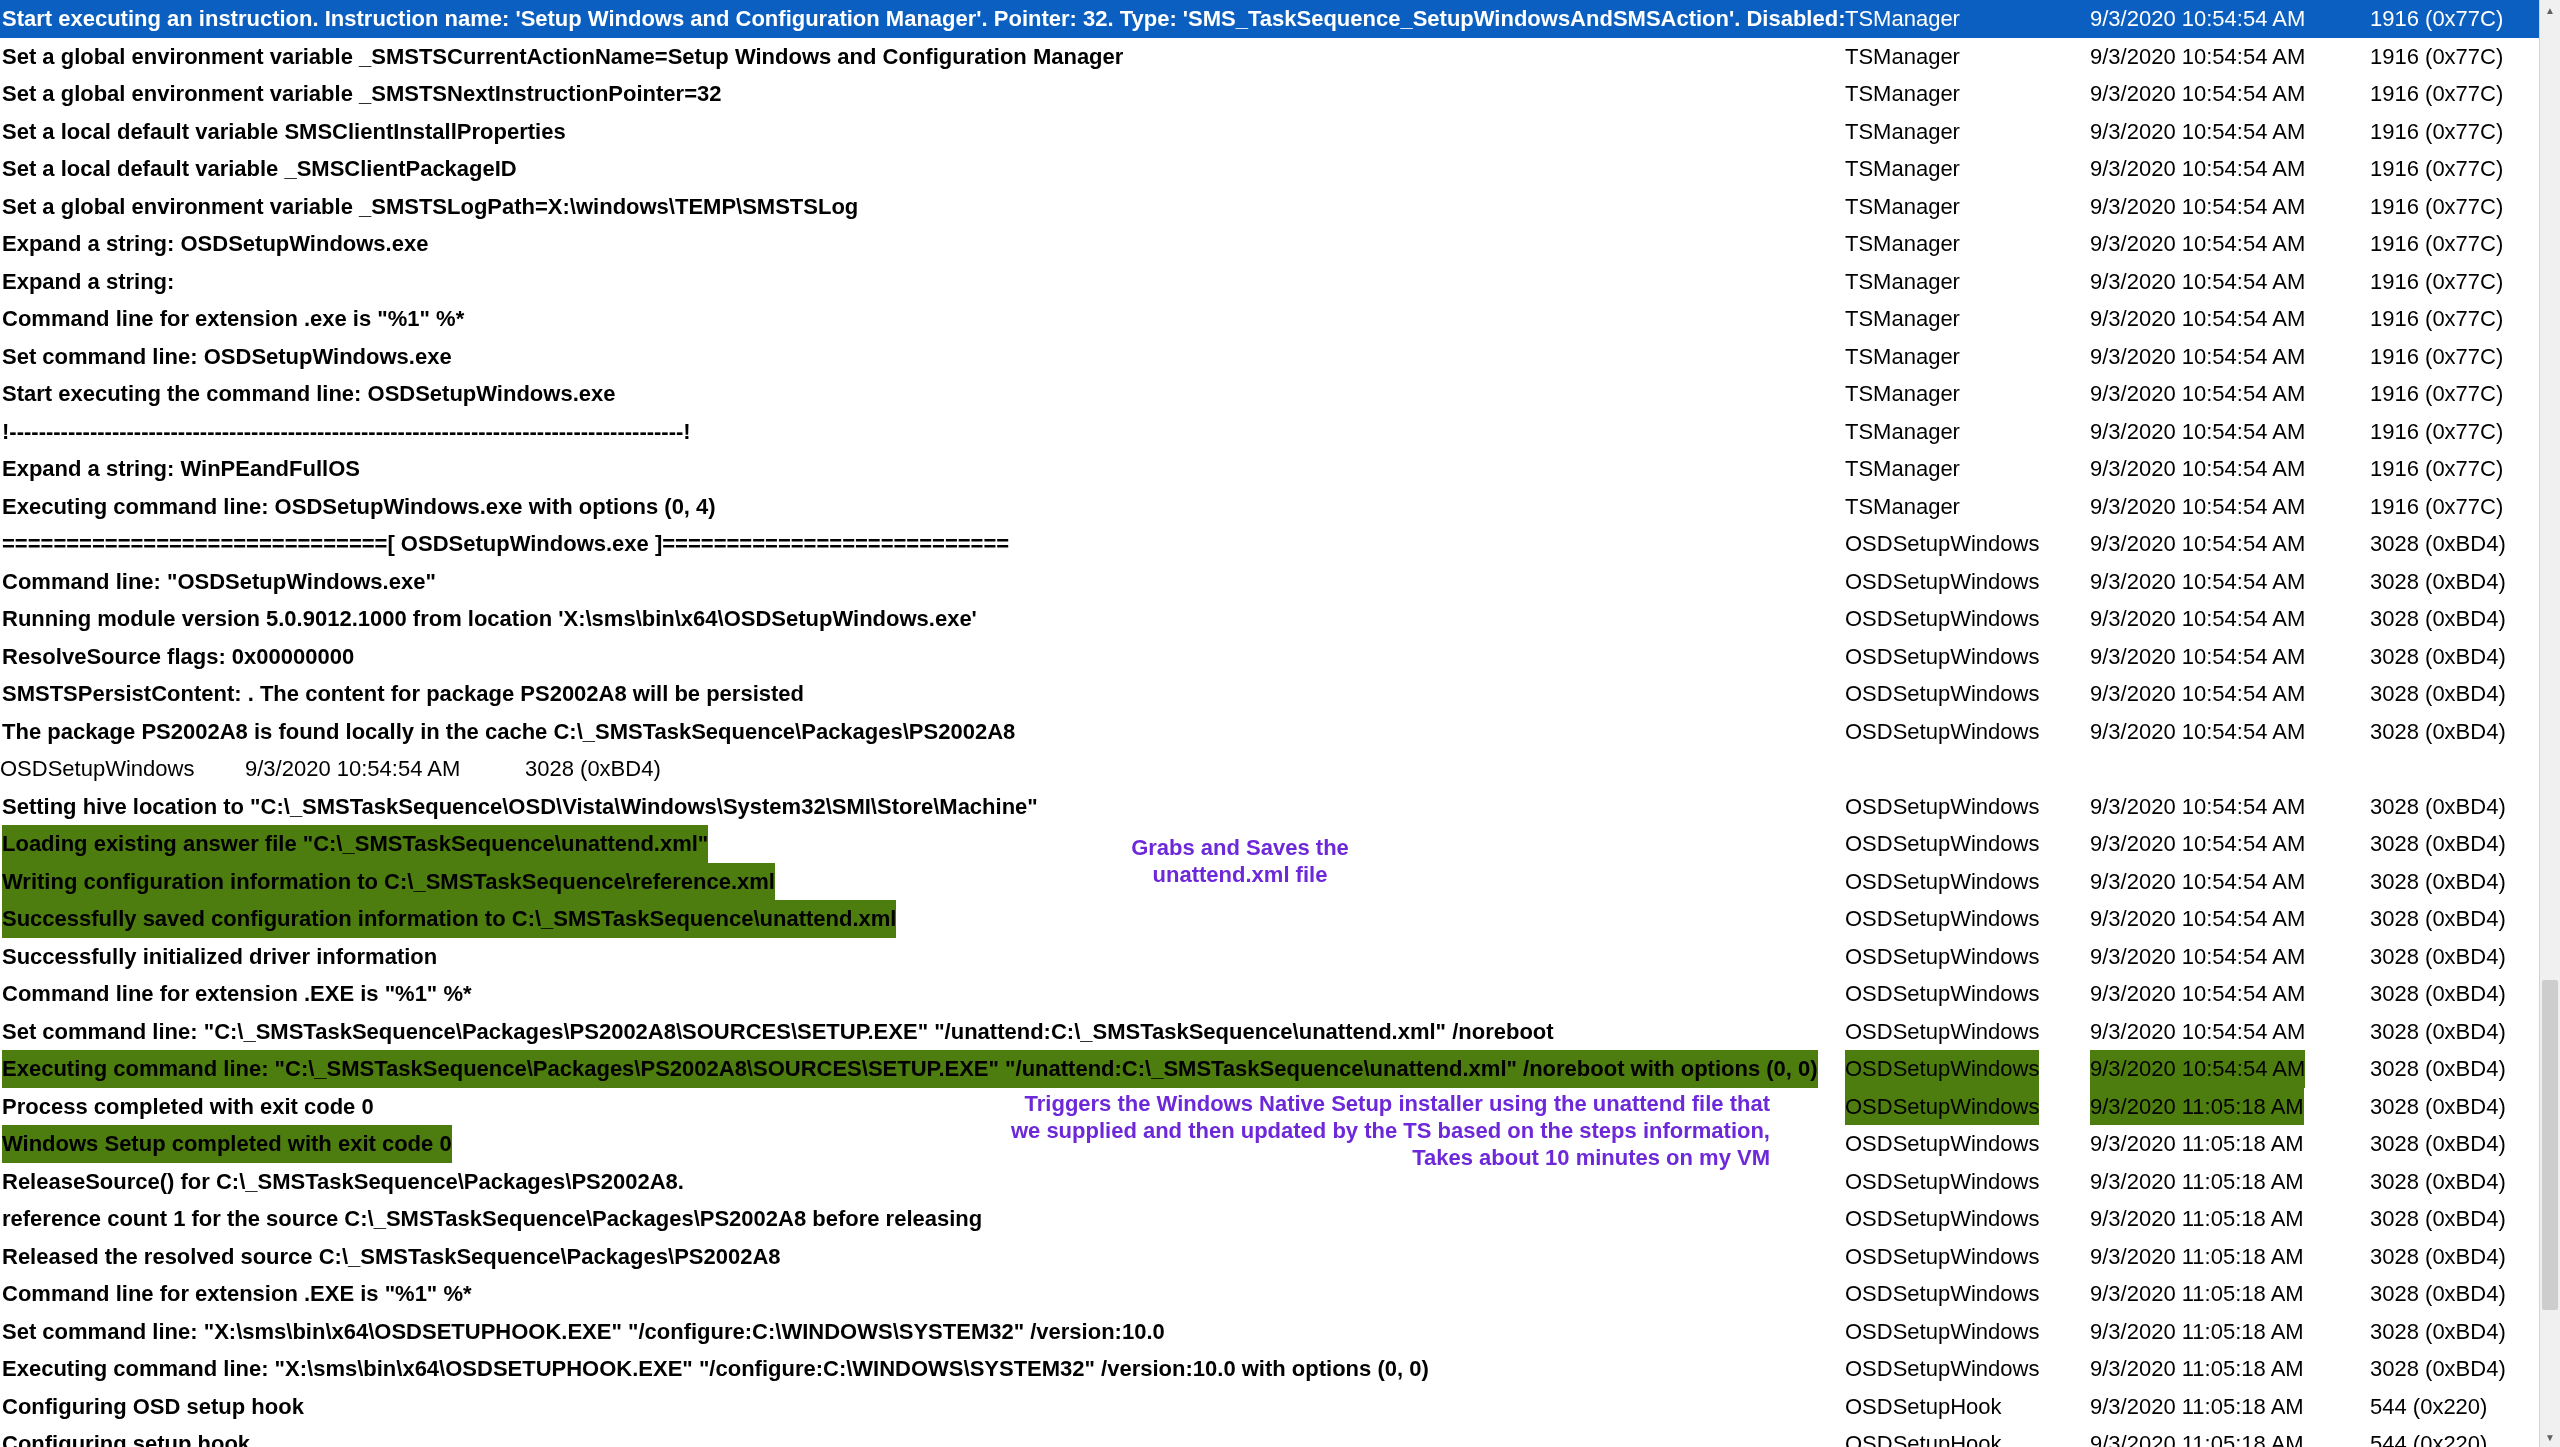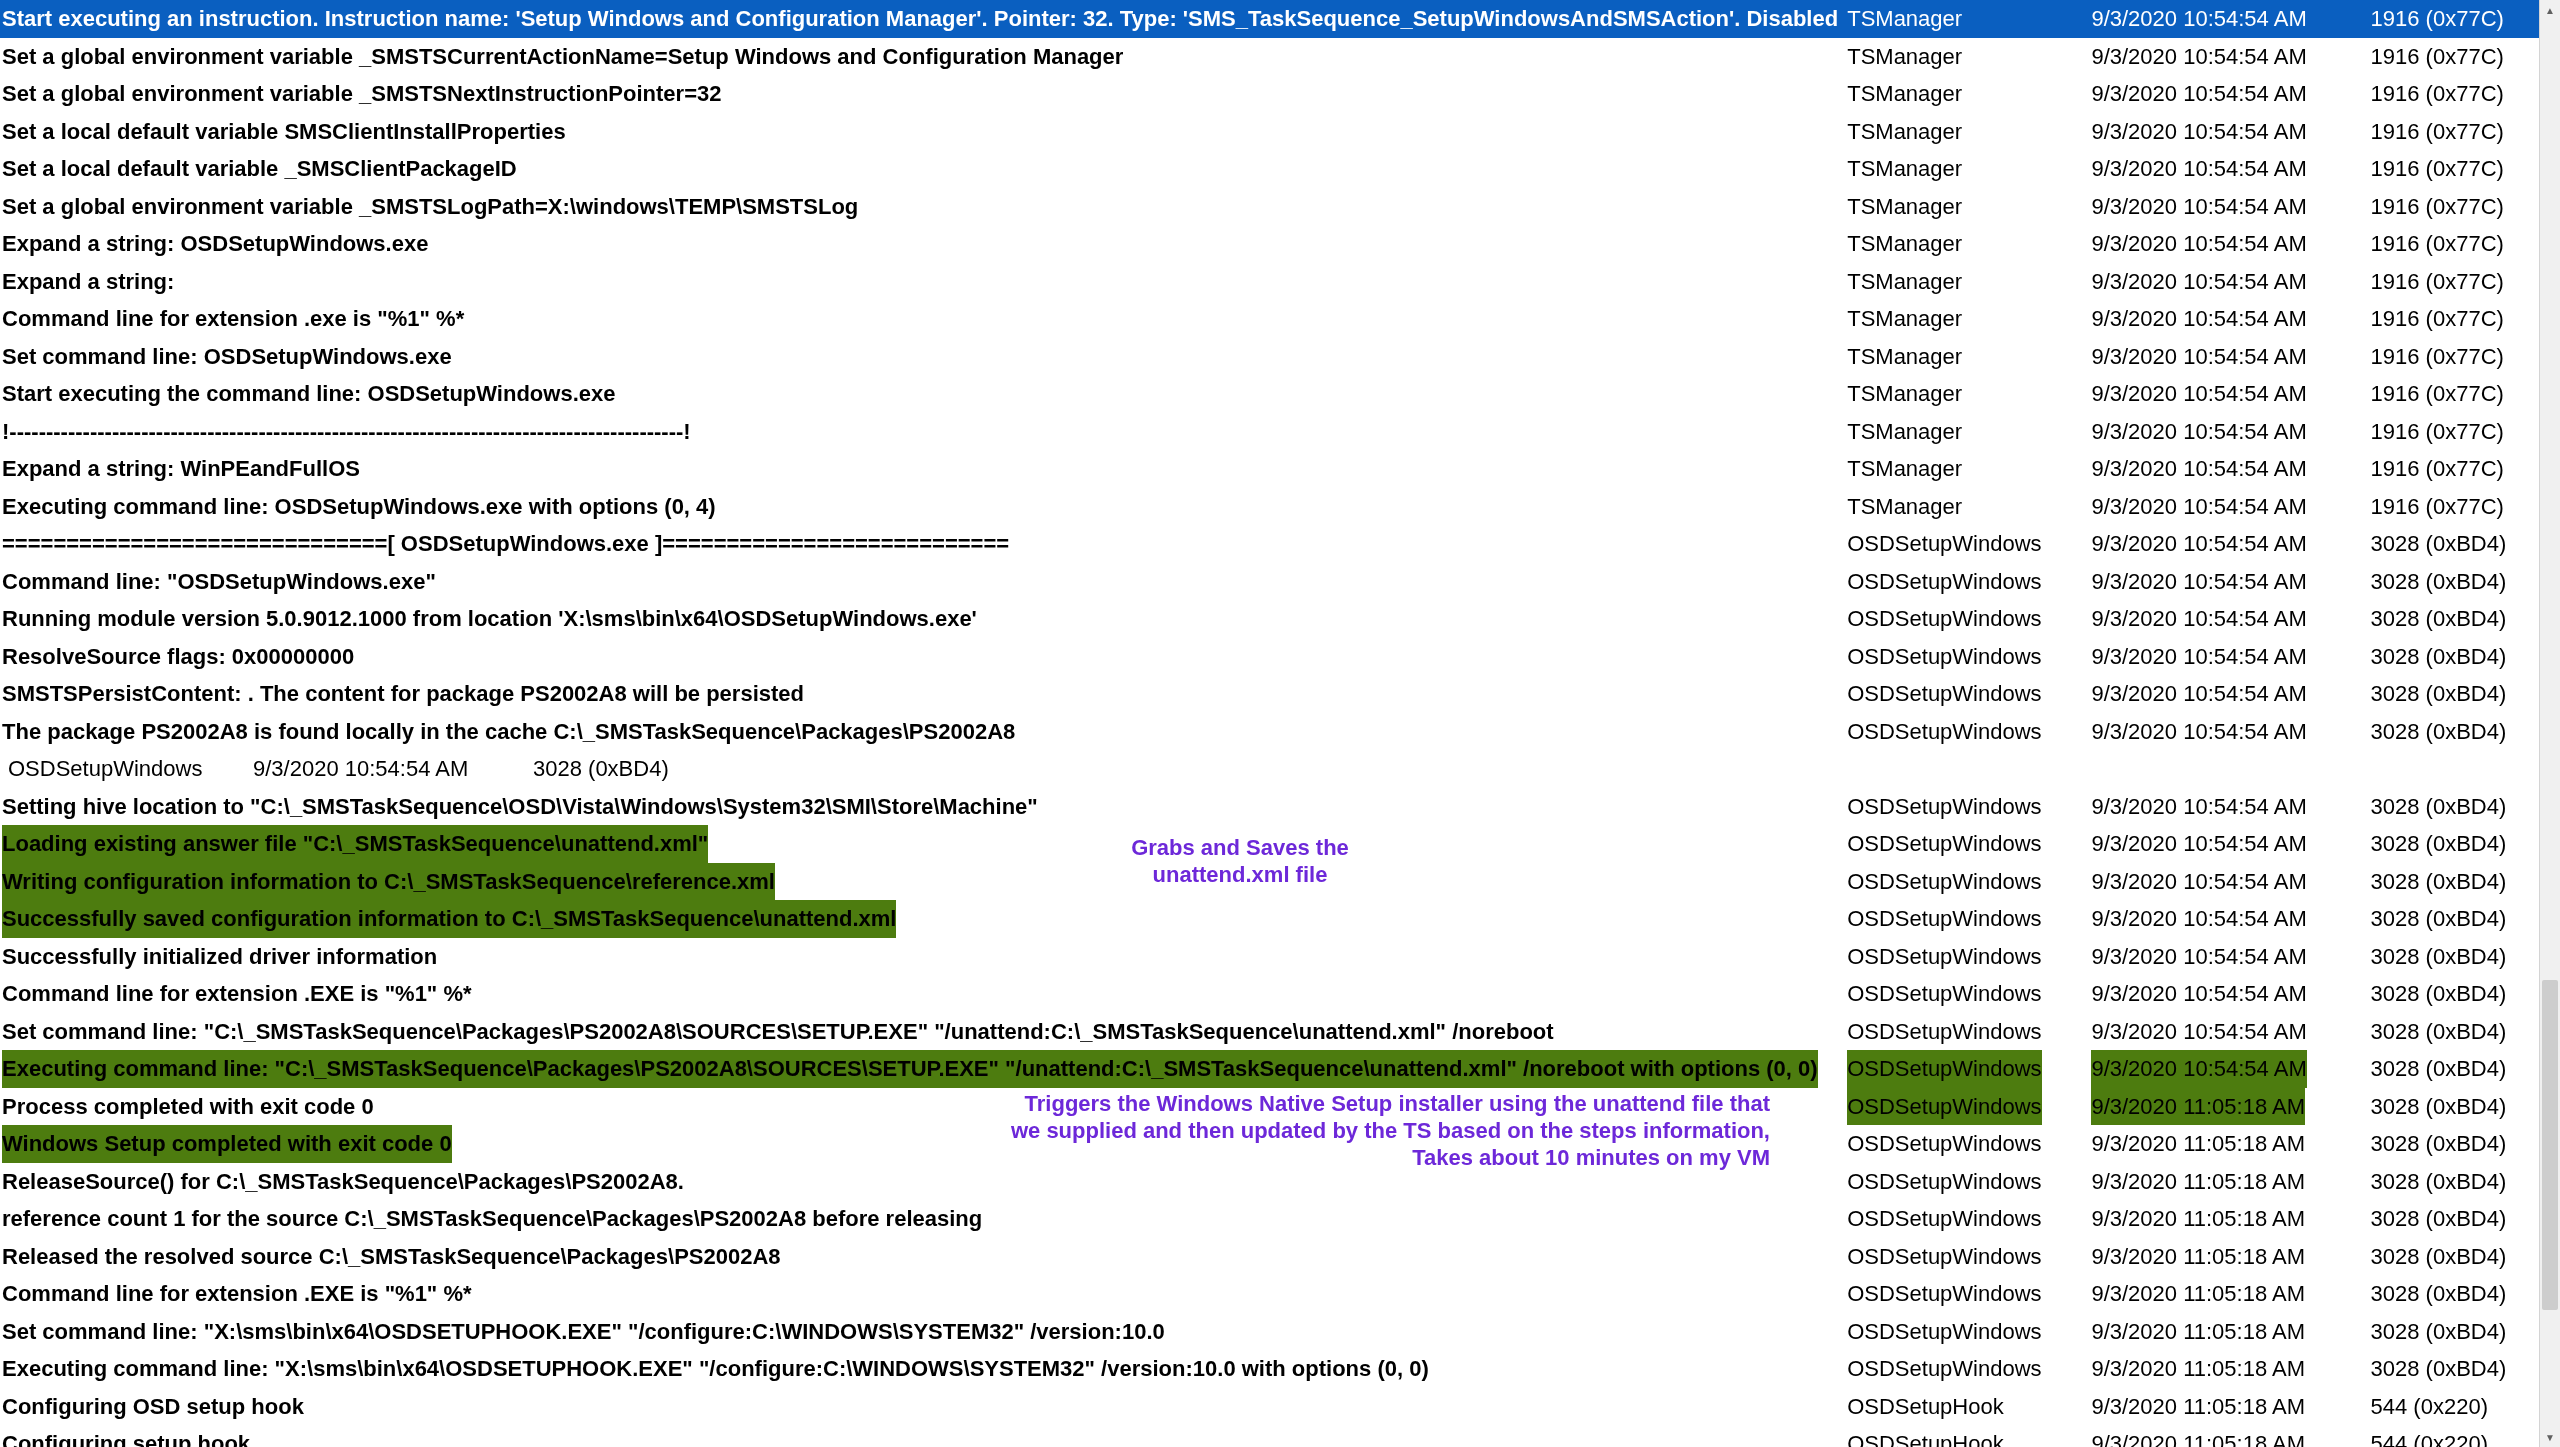--- a/index.html
+++ b/index.html
@@ -44,21 +44,20 @@
     padding-left: 2px;
     box-sizing: border-box;
     overflow: hidden;
     position: relative;
     font-weight: bold;
   }
   .col-comp {
     width: 245px;
     box-sizing: border-box;
     overflow: hidden;
-    margin-left: 8px;
   }
   .col-time {
     width: 280px;
     box-sizing: border-box;
     overflow: hidden;
   }
   .col-thread {
     width: 170px;
     box-sizing: border-box;
     overflow: hidden;

